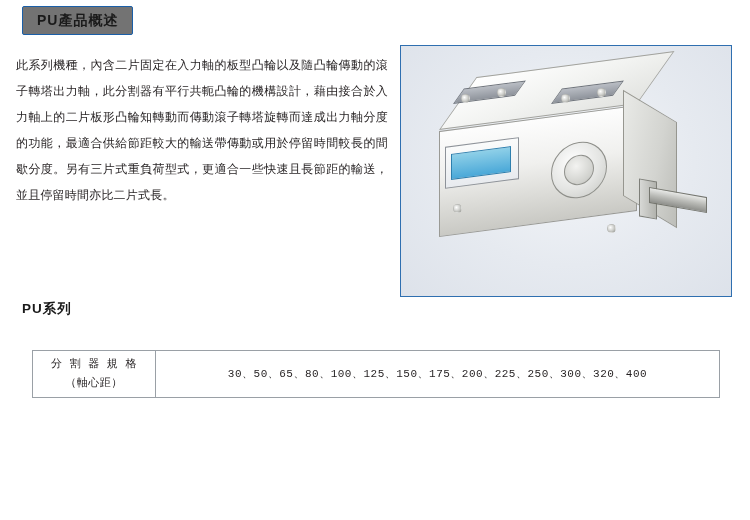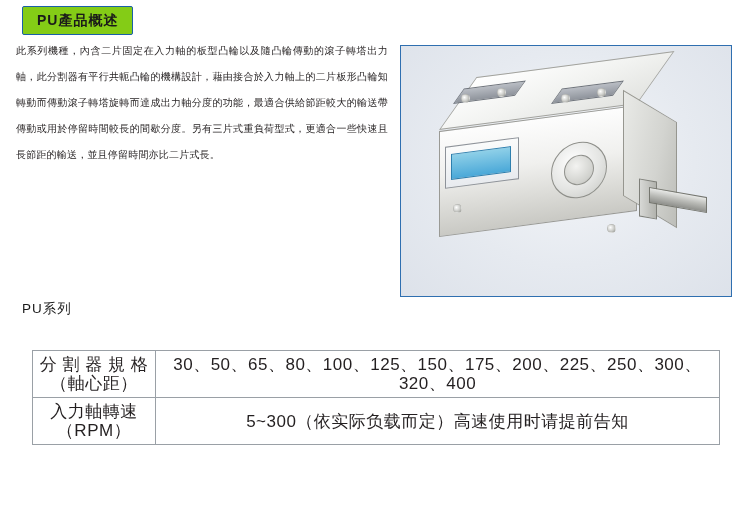--- a/index.html
+++ b/index.html
@@ -17,38 +17,38 @@
   }
 
   
   .title-box {
     position: absolute;
     left: 22px;
     top: 6px;
     border: 1px solid #1a5fa8;
     padding: 6px 14px 7px 14px;
     border-radius: 2px;
-    background: #84cc16;
+    background: #737373;
   }
   .title-box .title-text {
     font-size: 14px;
     font-weight: bold;
     color: #1a1a1a;
     letter-spacing: 1px;
     line-height: 1;
     white-space: nowrap;
   }
 
   
   .description {
     position: absolute;
     left: 16px;
-    top: 38px;
+    top: 52px;
     width: 372px;
-    font-size: 10px;
+    font-size: 12px;
     line-height: 26px;
     color: #231f20;
     text-align: justify;
     letter-spacing: 0.2px;
   }
 
   
   .image-panel {
     position: absolute;
     left: 400px;
@@ -177,35 +177,36 @@
     background: radial-gradient(circle at 35% 35%, #ffffff 0%, #c7c8c4 60%, #9a9b96 100%);
     border: 1px solid #85868010;
   }
 
   
   .series-title {
     position: absolute;
     left: 22px;
     top: 300px;
     font-size: 13.5px;
-    font-weight: normal;
+    font-weight: bold;
     color: #1a1a1a;
     letter-spacing: 1px;
   }
 
   
   .spec-table {
     position: absolute;
     left: 32px;
     top: 350px;
     width: 688px;
     border-collapse: collapse;
     table-layout: fixed;
-    font-size: 17px;
+    font-size: 11px;
     color: #231f20;
+    font-family: Liberation Mono, monospace;
   }
   .spec-table td {
     border: 1px solid #9aa0a6;
     text-align: center;
     vertical-align: middle;
     padding: 4px 3px;
     line-height: 19px;
   }
   .spec-table td.label {
     width: 116px;
@@ -251,21 +252,14 @@
 
 <table class="spec-table">
   <tbody>
     <tr>
       <td class="label">
         <div class="two-line">分 割 器 規 格</div>
         <div class="two-line">（軸心距）</div>
       </td>
       <td class="value">30、50、65、80、100、125、150、175、200、225、250、300、320、400</td>
     </tr>
-    <tr>
-      <td class="label">
-        <div class="two-line">入力軸轉速</div>
-        <div class="two-line">（RPM）</div>
-      </td>
-      <td class="value">5~300（依实际负载而定）高速使用时请提前告知</td>
-    </tr>
   </tbody>
 </table>
 
 </body></html>

